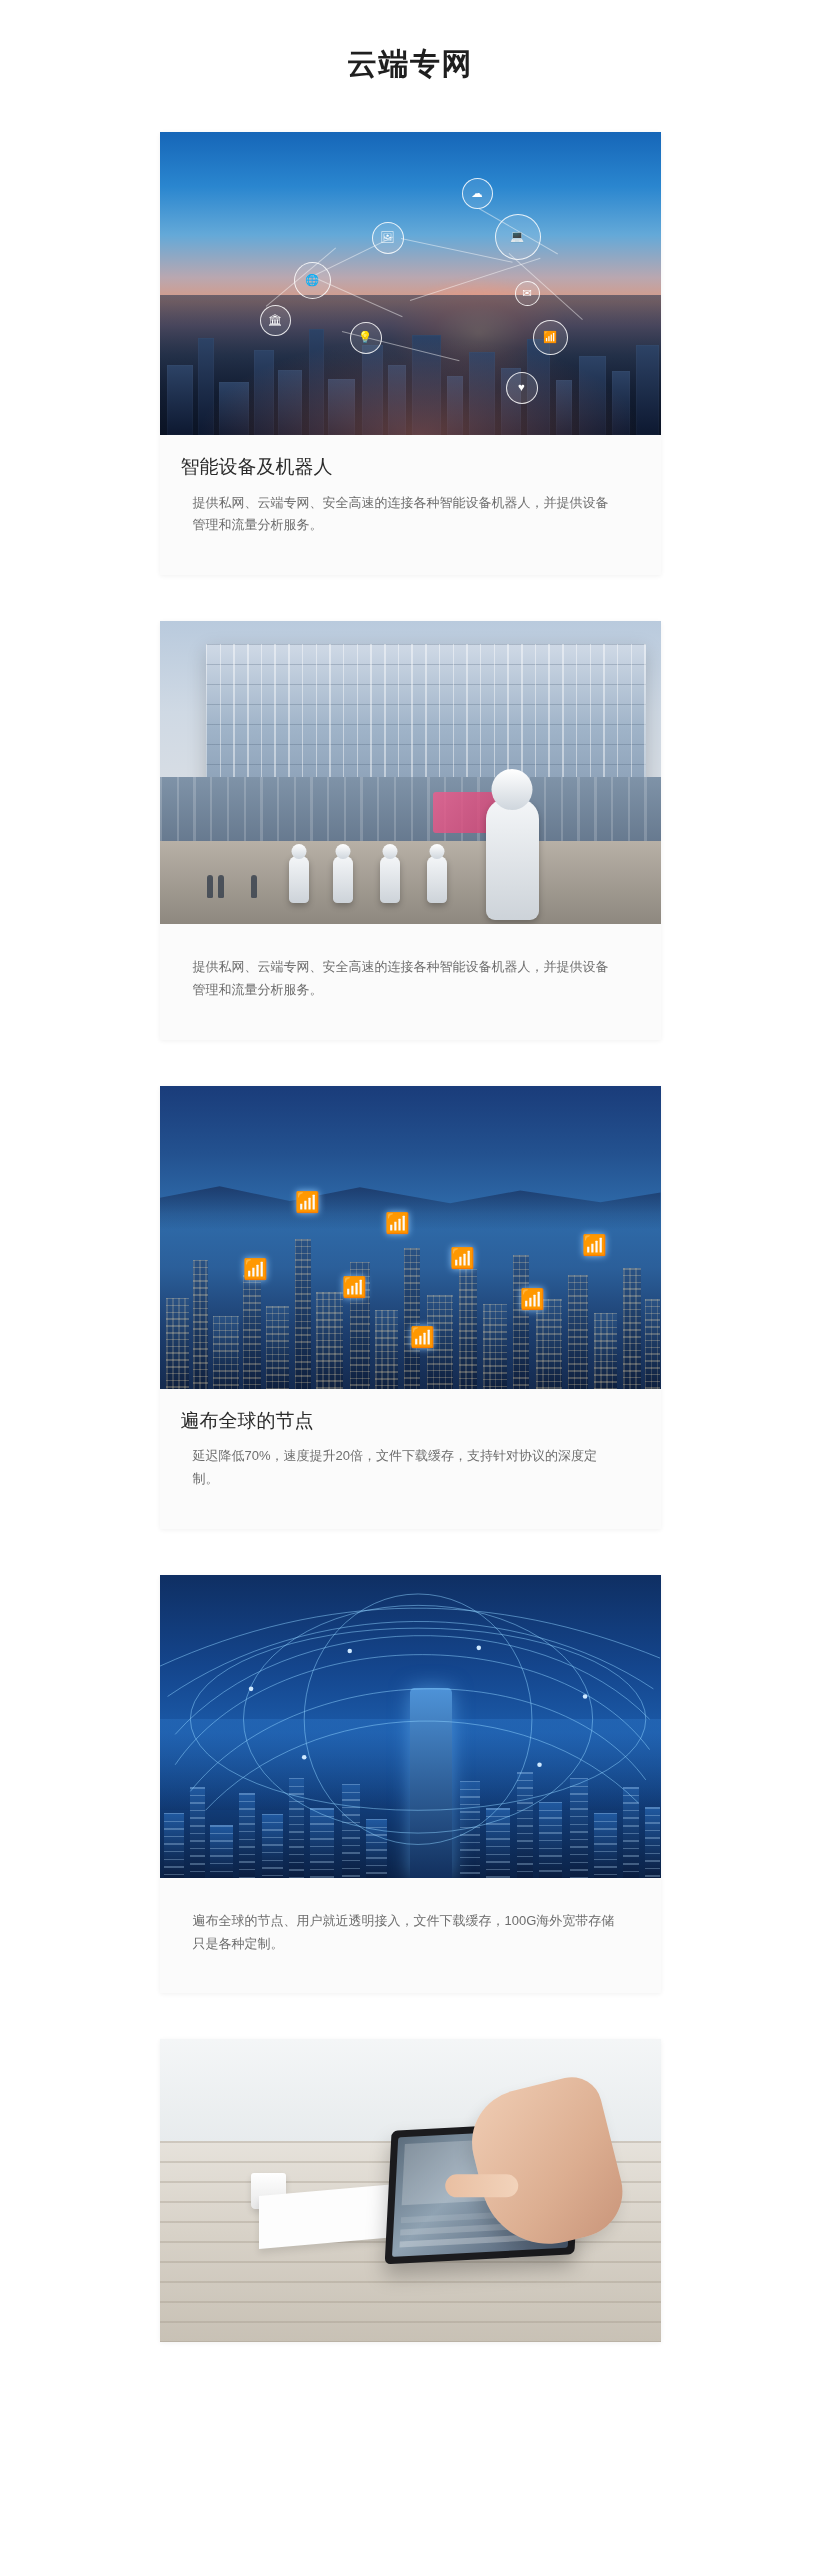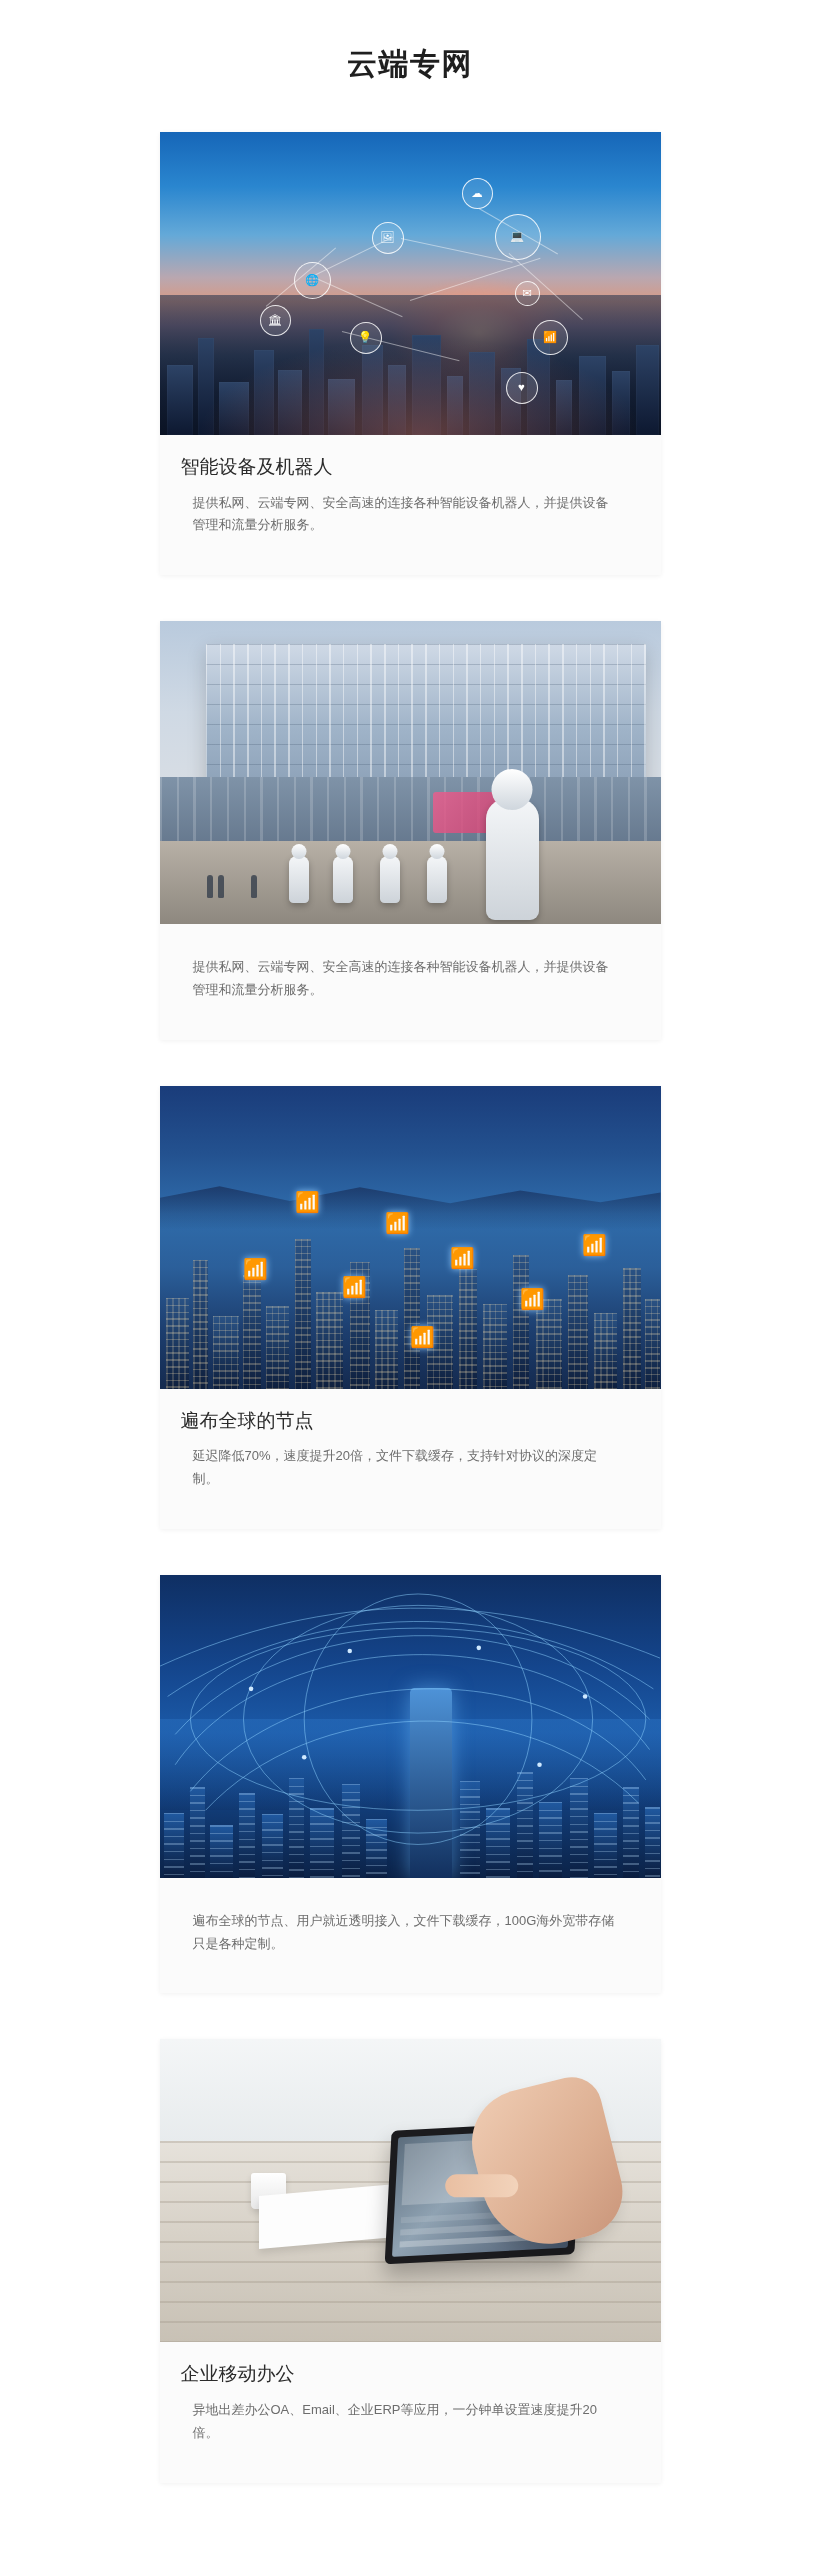--- a/index.html
+++ b/index.html
@@ -506,21 +506,17 @@
         <div class="desk"></div>
         <div class="cup"></div>
         <div class="paper"></div>
         <div class="tablet">
           <div class="screen"></div>
         </div>
         <div class="hand">
           <div class="finger"></div>
         </div>
       </div>
-      <div class="card-body">
-        <div class="card-title">企业移动办公</div>
-        <p class="card-desc">异地出差办公OA、Email、企业ERP等应用，一分钟单设置速度提升20倍。</p>
-      </div>
     </div>
 
   </div>
 </div>
 
 
 </body></html>

